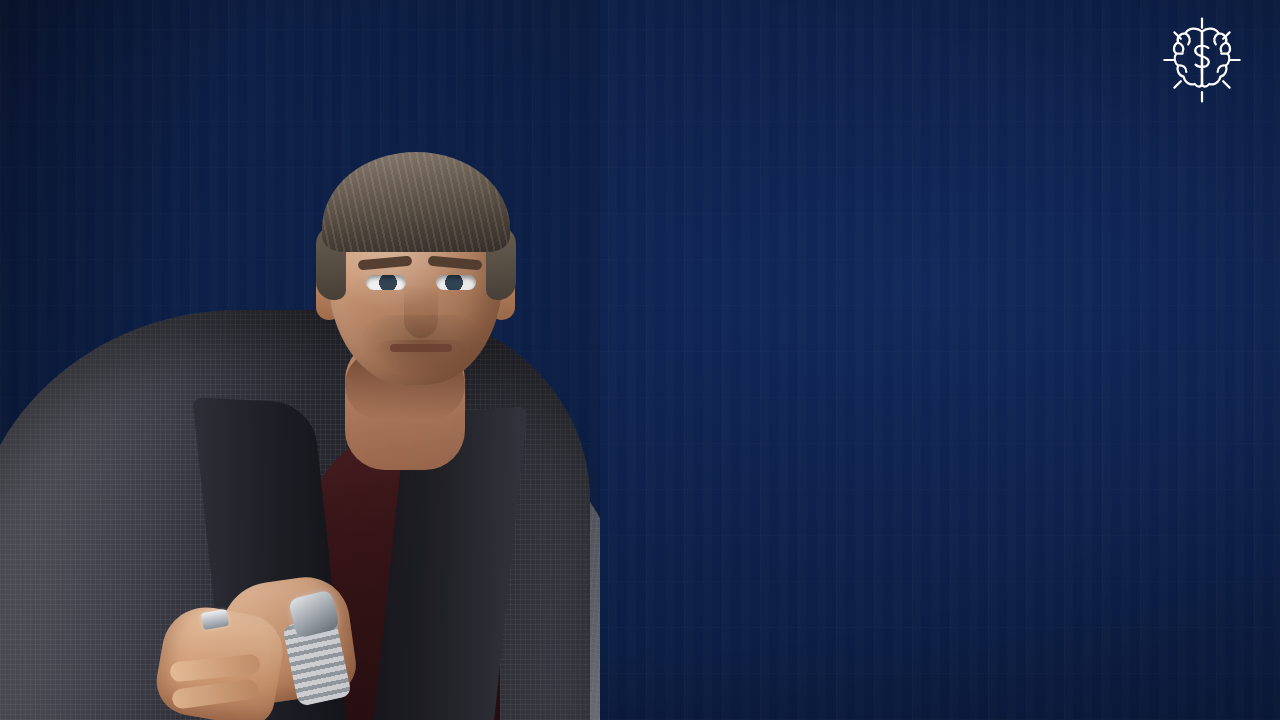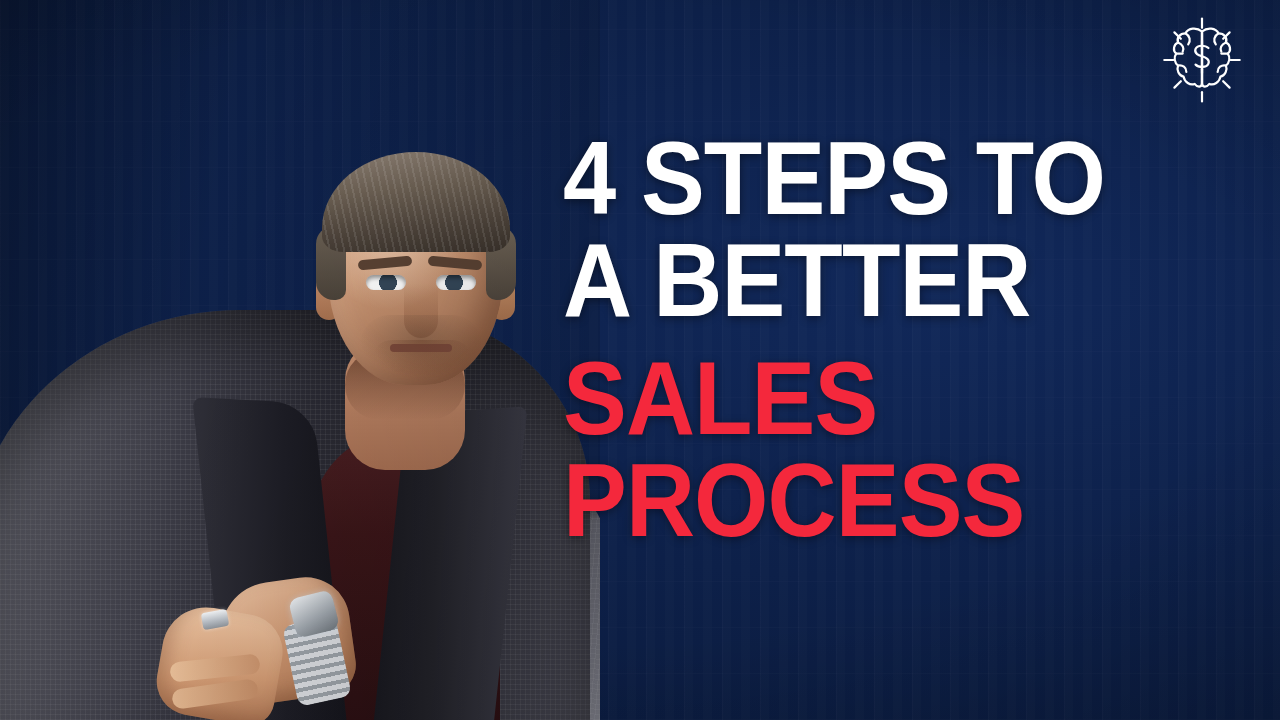--- a/index.html
+++ b/index.html
@@ -226,27 +226,20 @@
     <div class="p-layer hand-back"></div>
     <div class="p-layer watch-band"></div>
     <div class="p-layer watch-face"></div>
     <div class="p-layer hand-front"></div>
     <div class="p-layer finger-a"></div>
     <div class="p-layer finger-b"></div>
     <div class="p-layer ring"></div>
     <div class="portrait-shade"></div>
   </div>
 
-  <div class="headline">
-    <span class="hl-line hl-white">4 STEPS TO</span>
-    <span class="hl-line hl-white">A BETTER</span>
-    <div class="hl-gap"></div>
-    <span class="hl-line hl-red">SALES</span>
-    <span class="hl-line hl-red">PROCESS</span>
-  </div>
 
   <div class="logo">
     <svg viewBox="0 0 100 100" fill="none" stroke="#ffffff" stroke-width="2.4" stroke-linecap="round" stroke-linejoin="round" aria-hidden="true">
 
       <line x1="50" y1="5" x2="50" y2="15"></line>
       <line x1="50" y1="85" x2="50" y2="95"></line>
       <line x1="9" y1="50" x2="19" y2="50"></line>
       <line x1="81" y1="50" x2="91" y2="50"></line>
       <line x1="20" y1="20" x2="27" y2="27"></line>
       <line x1="73" y1="27" x2="80" y2="20"></line>

